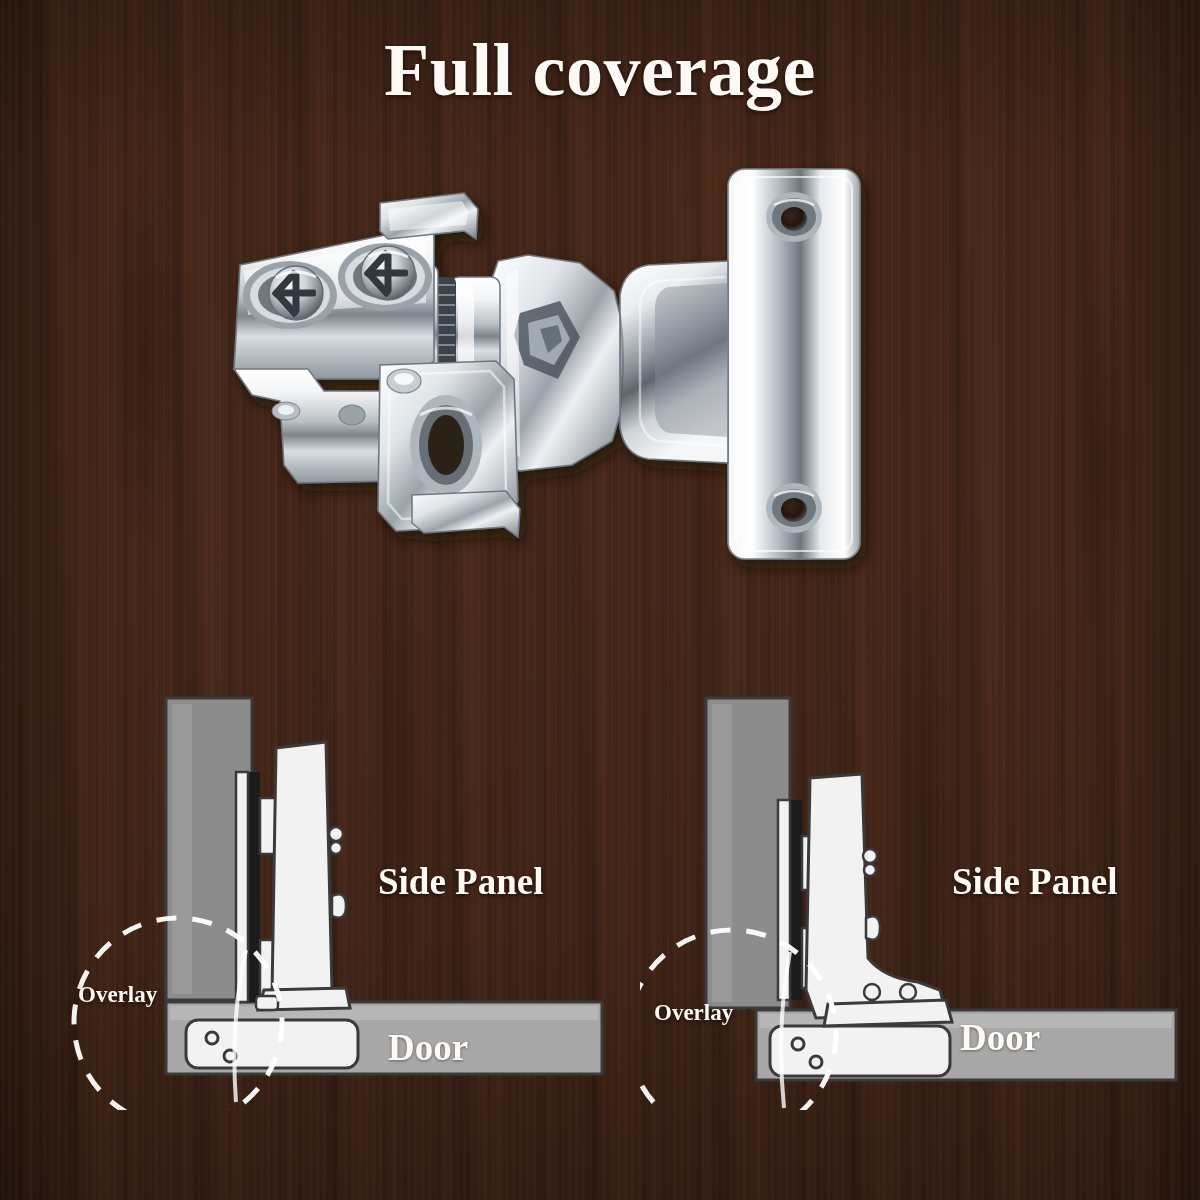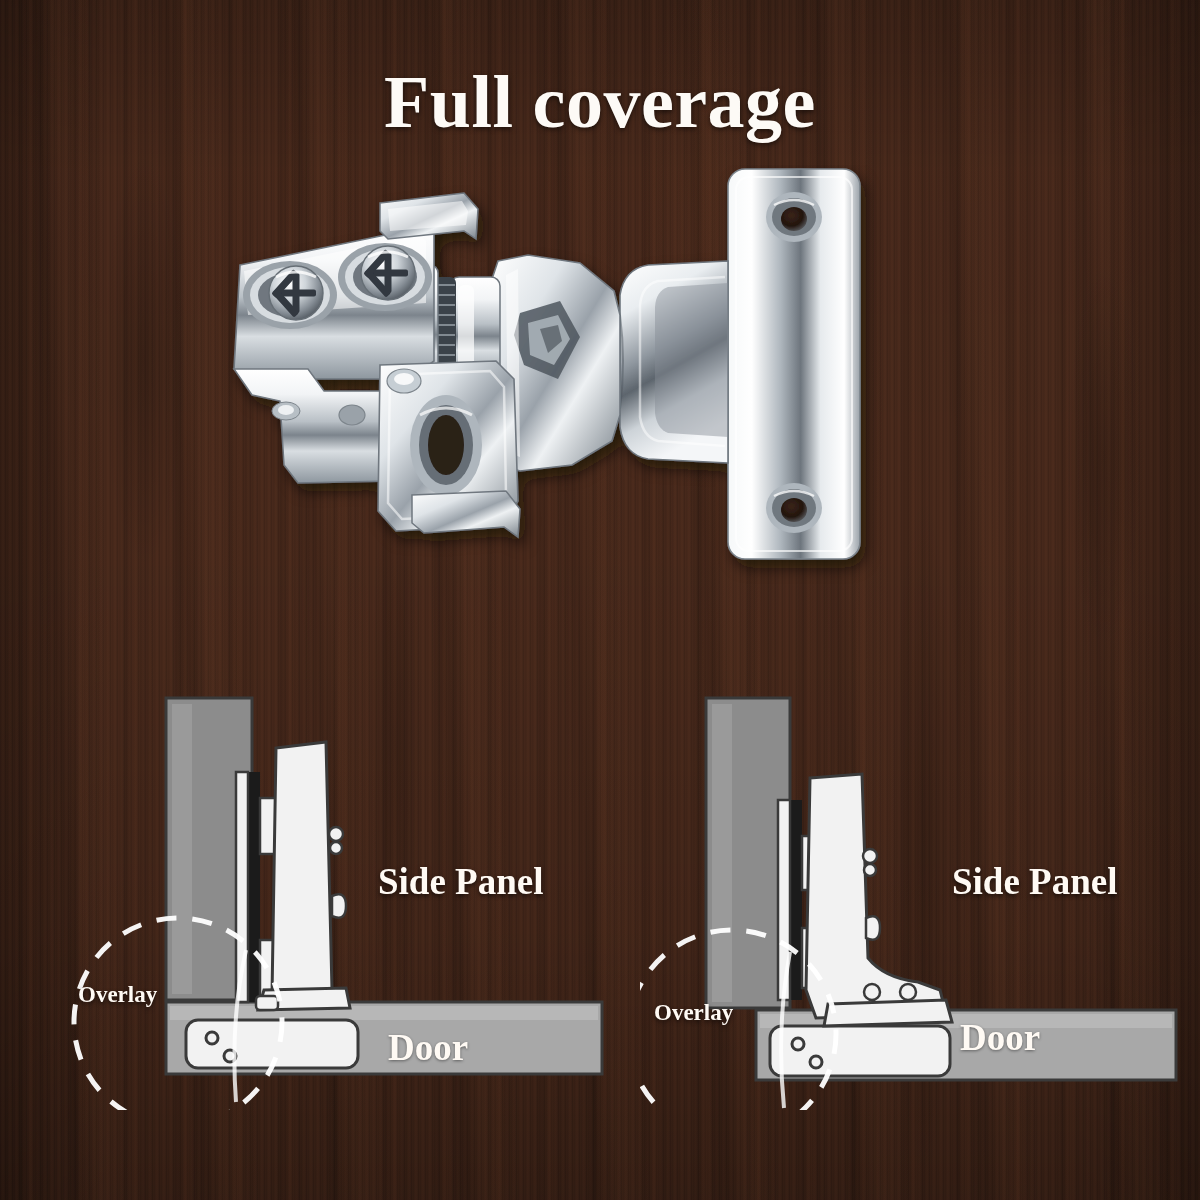--- a/index.html
+++ b/index.html
@@ -84,21 +84,20 @@
   .title {
     position: absolute;
     left: 0; right: 0;
     top: 28px;
     text-align: center;
     color: #fdfaf6;
     font-size: 74px;
     font-weight: bold;
     letter-spacing: 0.5px;
     text-shadow: 0 2px 5px rgba(0,0,0,0.55);
-    margin-top: 32px;
   }
 
   
   .hero-photo {
     position: absolute;
     left: 228px;
     top: 165px;
     width: 712px;
     height: 445px;
   }

